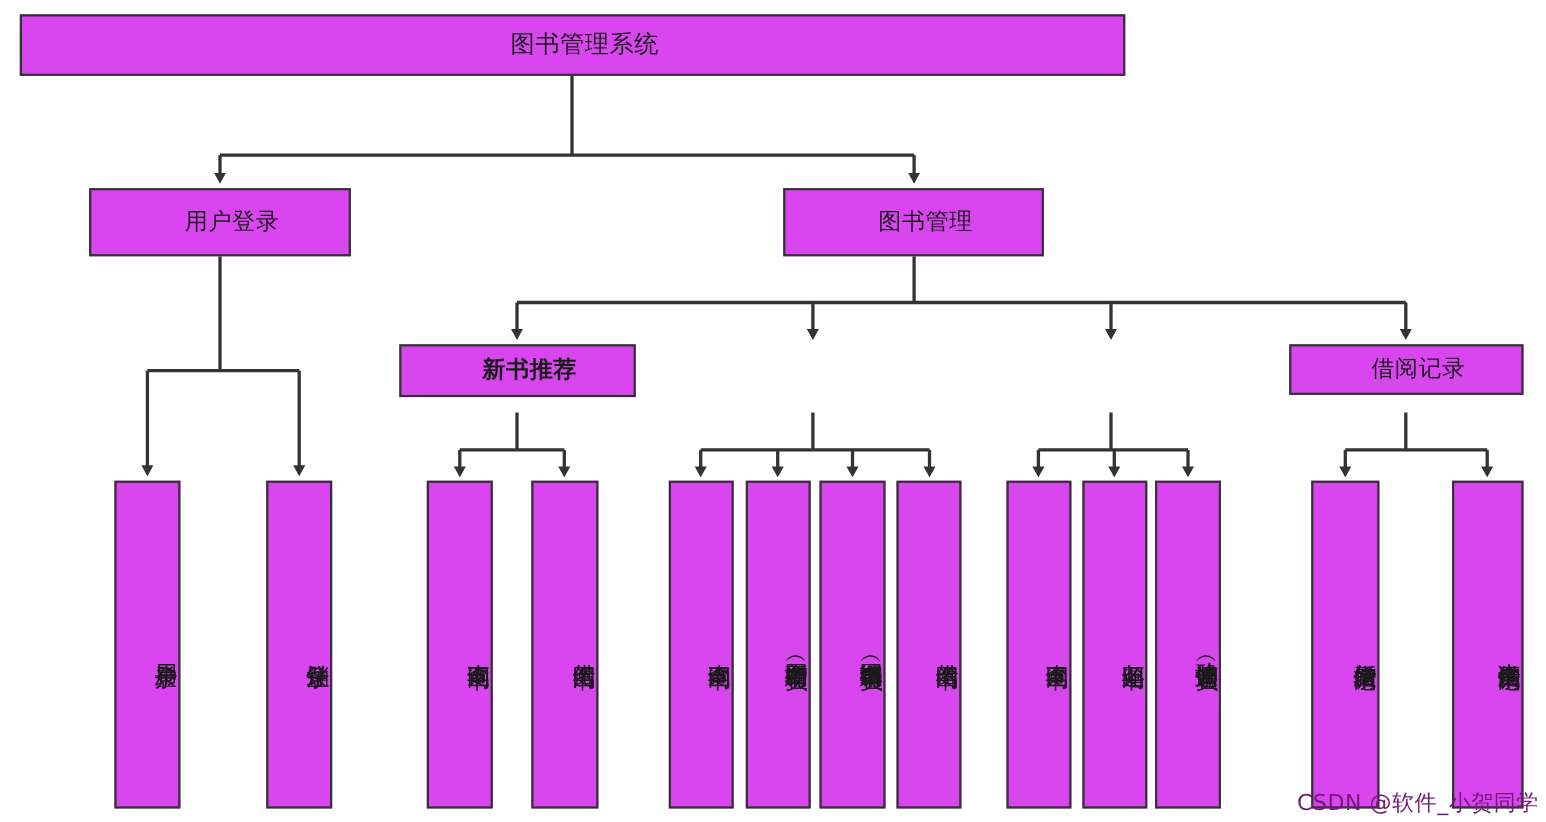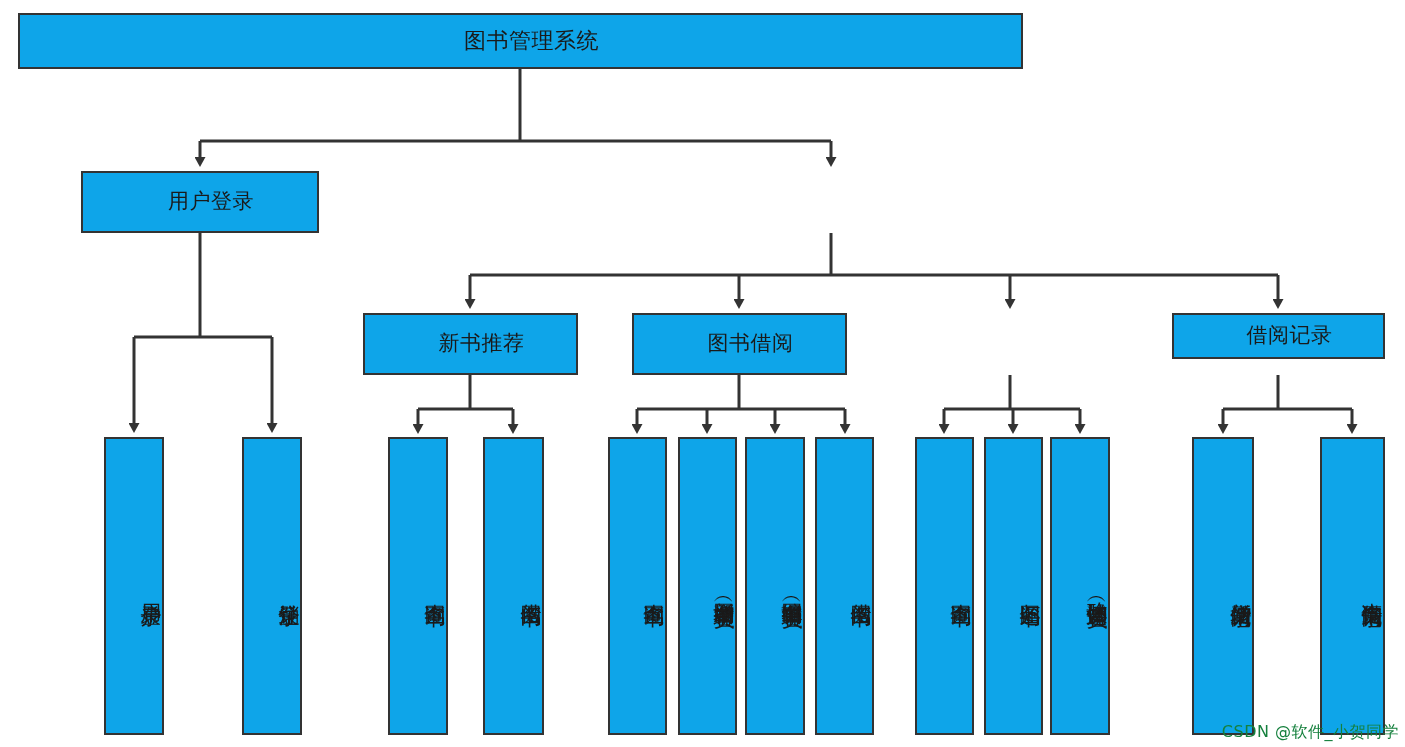--- a/index.html
+++ b/index.html
@@ -21,21 +21,21 @@
     position: absolute;
     left: 0;
     top: 0;
     width: 1405px;
     height: 747px;
   }
   .node {
     position: absolute;
     box-sizing: border-box;
     border: 2.5px solid #333333;
-    background: #0ea5e9;
+    background: #d946ef;
     color: #1a1a1a;
     display: flex;
     align-items: center;
     justify-content: center;
     text-align: left;
     line-height: 1.12;
     padding-left: 22px;
   }
   .node.horiz {
     font-size: 21px;
@@ -50,22 +50,22 @@
     align-items: flex-start;
     justify-content: center;
   }
   .node.root {
     font-size: 22px;
   }
   #watermark {
     position: absolute;
     right: 6px;
     bottom: 4px;
-    font-size: 16px;
-    color: #15803d;
+    font-size: 20px;
+    color: #701a75;
     letter-spacing: 0.5px;
     white-space: nowrap;
     pointer-events: none;
   }
 </style>
 </head>
 <body>
 
 <div id="canvas">
 
@@ -119,26 +119,26 @@
     </g>
   </svg>
 
   <div class="node horiz root" style="left: 18px; top: 13px; width: 1005px; height: 56px;">
       <span>图书管理系统</span>
     </div>
 
   <div class="node horiz" style="left: 81px; top: 171px; width: 238px; height: 62px;">
       <span>用户登录</span>
     </div>
+  <div class="node horiz" style="left: 712px; top: 171px; width: 237px; height: 62px;">
+      <span>图书管理</span>
+    </div>
 
-  <div class="node horiz" style="left: 363px; top: 313px; width: 215px; height: 62px;">
+  <div class="node horiz" style="left: 363px; top: 313px; width: 215px; height: 48px; font-weight: bold;">
       <span>新书推荐</span>
-    </div>
-  <div class="node horiz" style="left: 632px; top: 313px; width: 215px; height: 62px;">
-      <span>图书借阅</span>
     </div>
   <div class="node horiz" style="left: 1172px; top: 313px; width: 213px; height: 46px;">
       <span>借阅记录</span>
     </div>
 
   <div class="node vert" style="left: 104px; top: 437px; width: 60px; height: 298px;">
       <span>用户登录</span>
     </div>
   <div class="node vert" style="left: 242px; top: 437px; width: 60px; height: 298px;">
       <span>注销登录</span>

